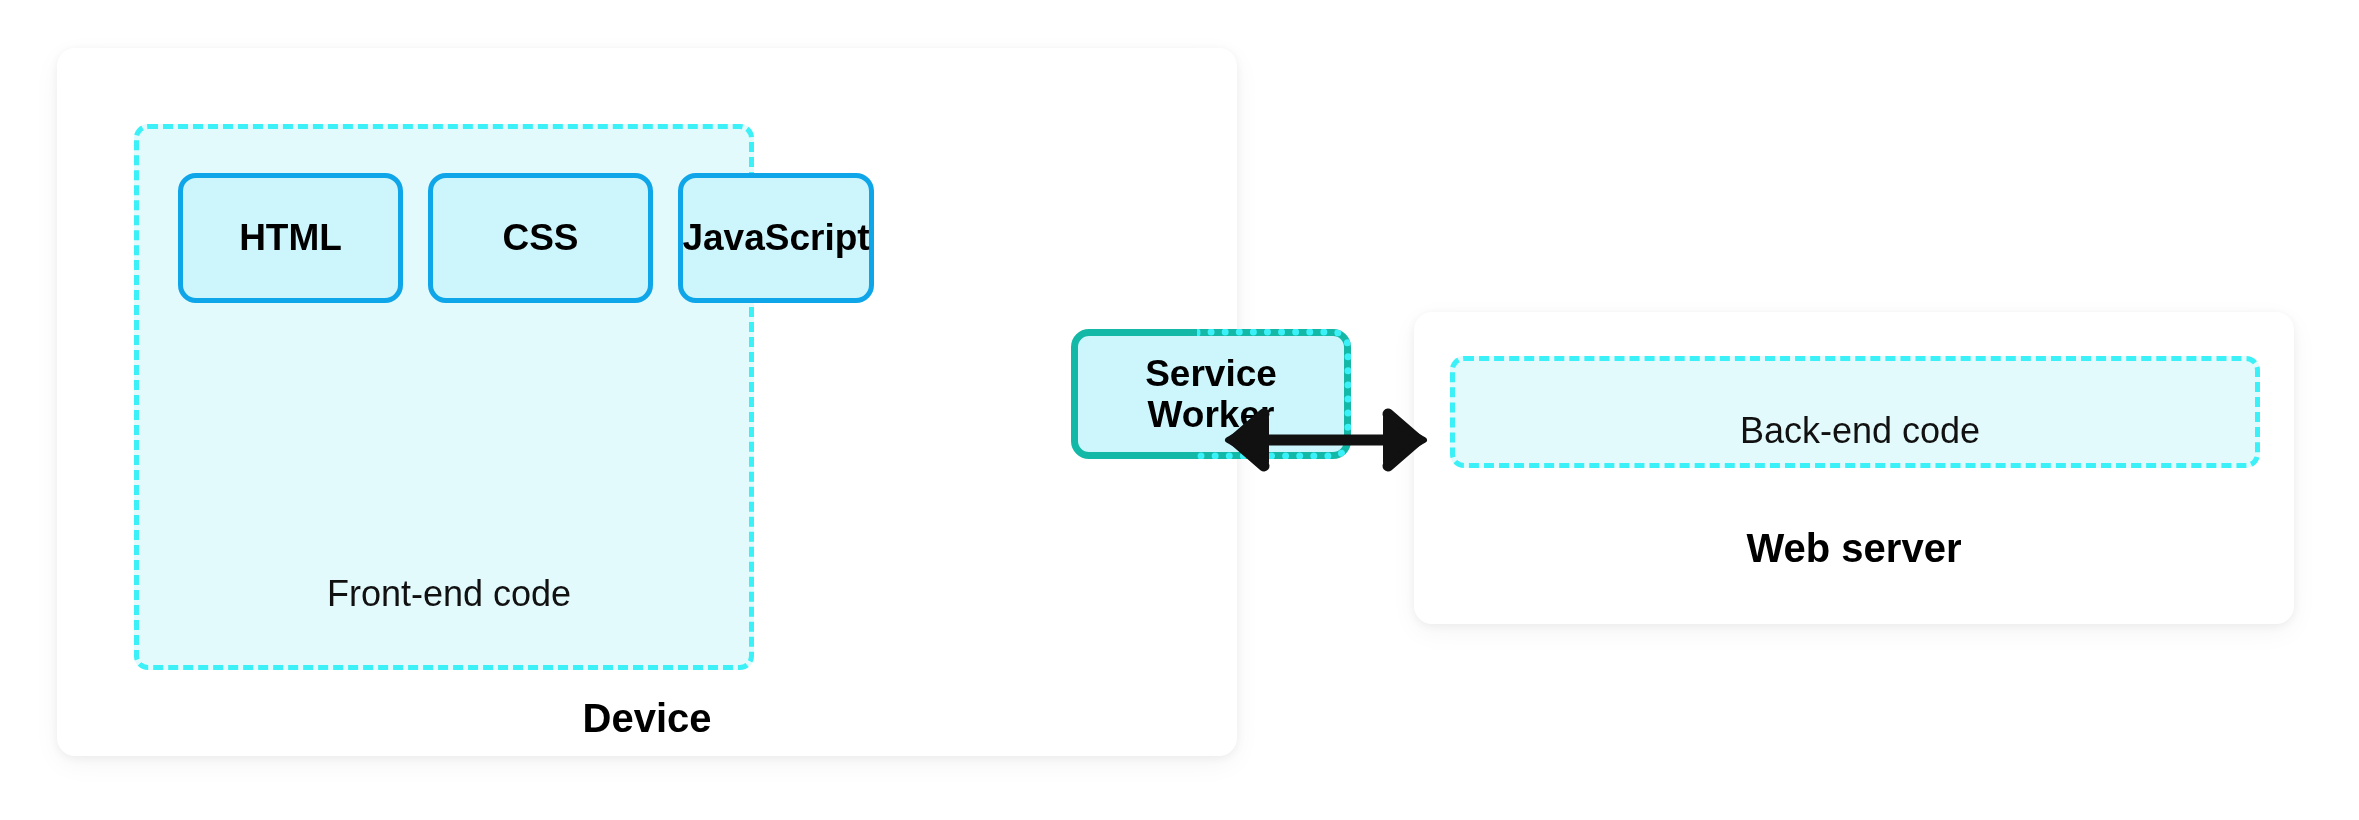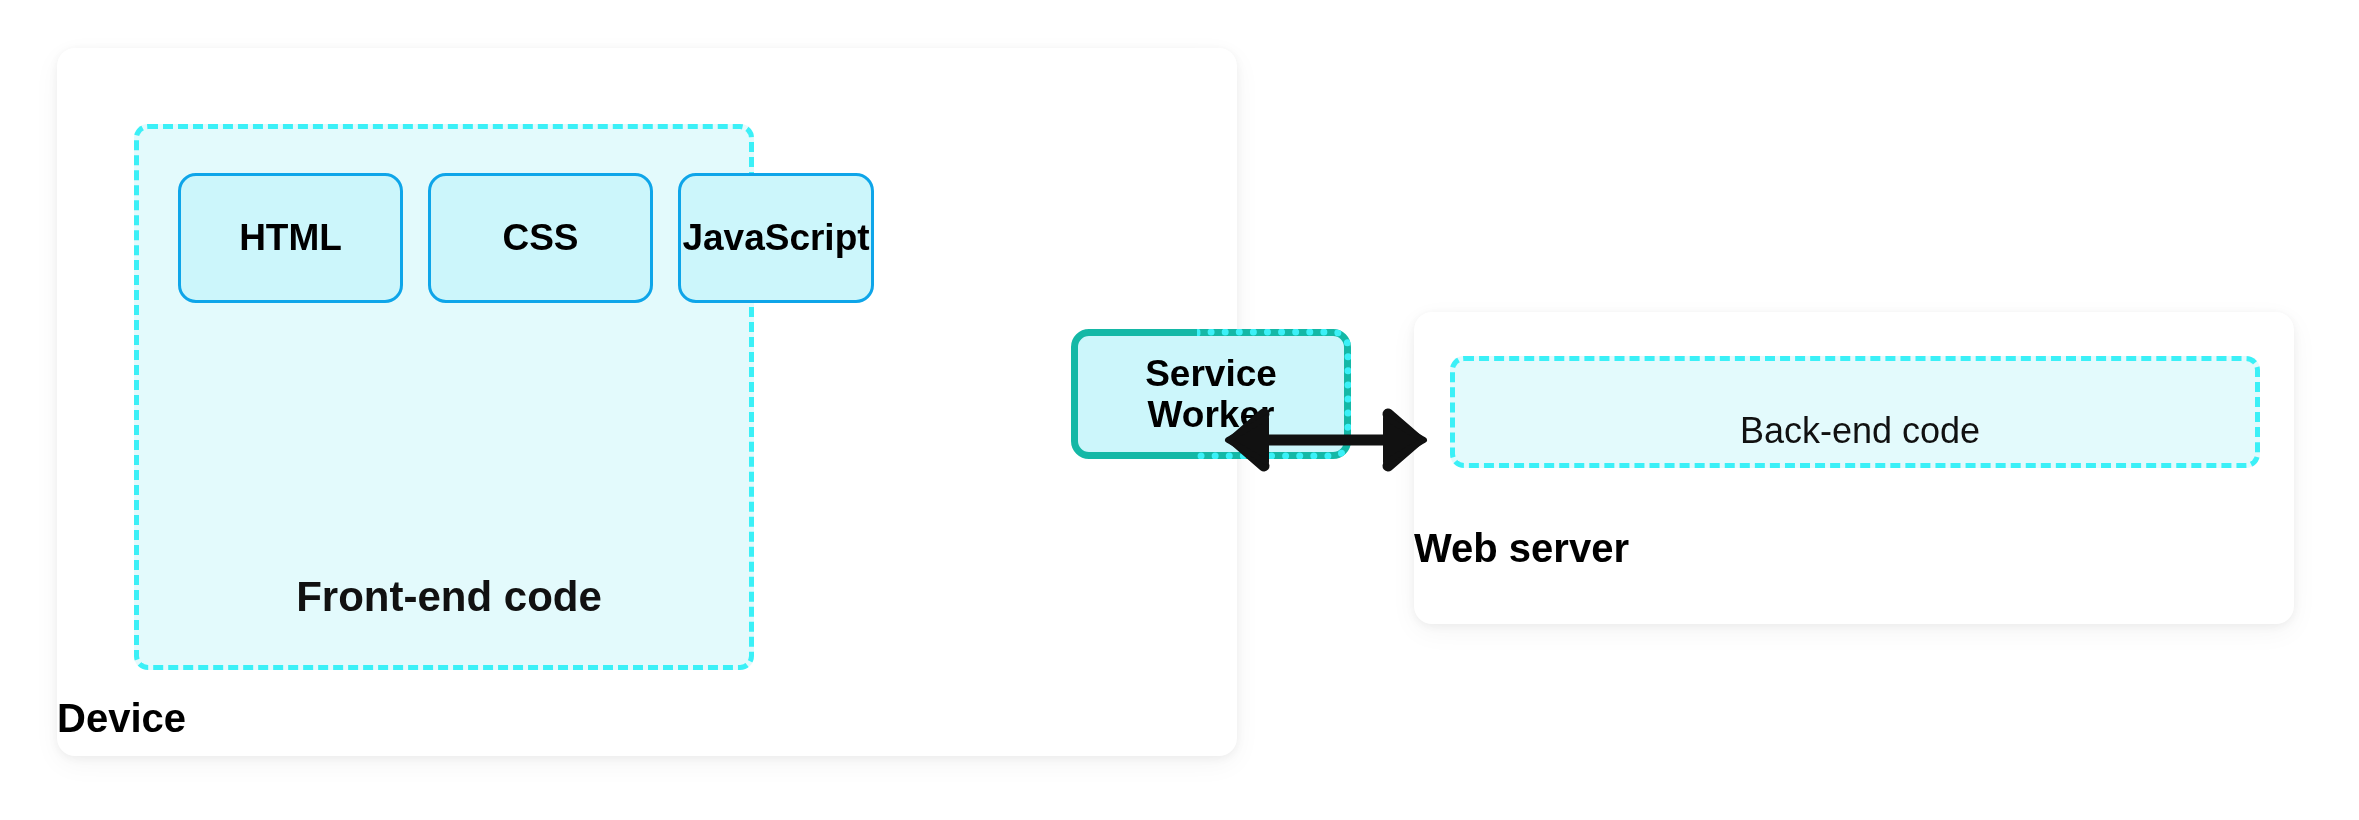--- a/index.html
+++ b/index.html
@@ -49,21 +49,21 @@
   }
   #backend-region {
     left: 36px;  top: 44px;
     width: 810px; height: 112px;
   }
 
   
   .tech-box {
     position: absolute;
     background: #ccf6fb;
-    border: 3px solid #0ea5e9;
+    border: 5px solid #0ea5e9;
     border-radius: 18px;
     box-sizing: border-box;
     display: flex;
     align-items: center;
     justify-content: center;
     text-align: center;
     color: #000000;
     font-weight: bold;
     font-size: 37px;
     line-height: 1.12;
@@ -103,38 +103,38 @@
     box-sizing: border-box;
     background: transparent;
     z-index: 7;
     pointer-events: none;
   }
 
   
   .region-caption {
     position: absolute;
     color: #111111;
-    font-weight: bold;
-    font-size: 42px;
+    font-weight: normal;
+    font-size: 36px;
     white-space: nowrap;
   }
   #frontend-caption { left: 0; top: 444px; width: 620px; text-align: center; }
   #backend-caption  {
     position: absolute;
     left: 0; top: 0; width: 810px; height: 140px;
     display: flex; align-items: center; justify-content: center;
     font-size: 36px; color: #111111; font-weight: normal;
   }
 
   .card-caption {
     position: absolute;
     color: #000000;
     font-weight: bold;
     font-size: 40px;
-    text-align: left;
+    text-align: center;
     white-space: nowrap;
   }
   #device-caption { left: 0; top: 648px; width: 1180px; }
   #server-caption { left: 0; top: 214px; width: 880px; }
 
   
   #link-arrow {
     position: absolute;
     left: 1222px; top: 390px;
     width: 208px;  height: 100px;

